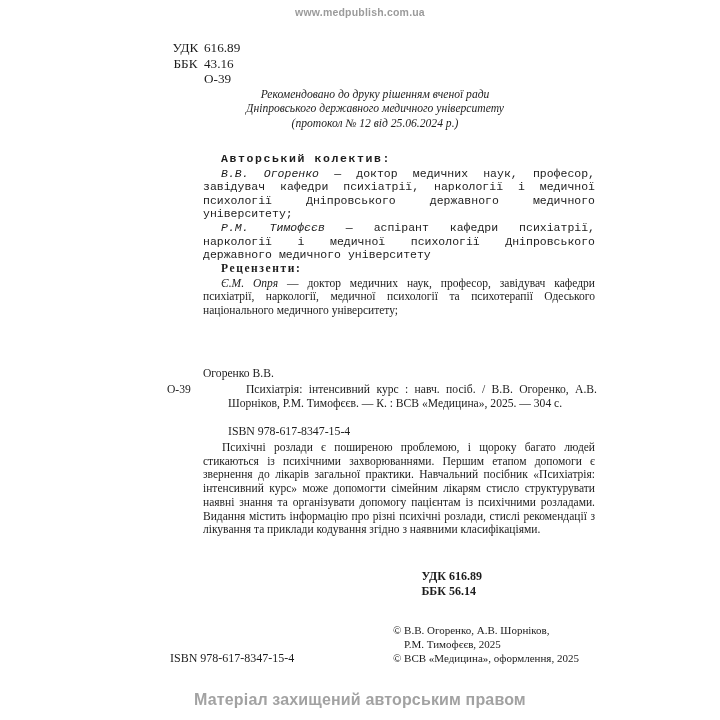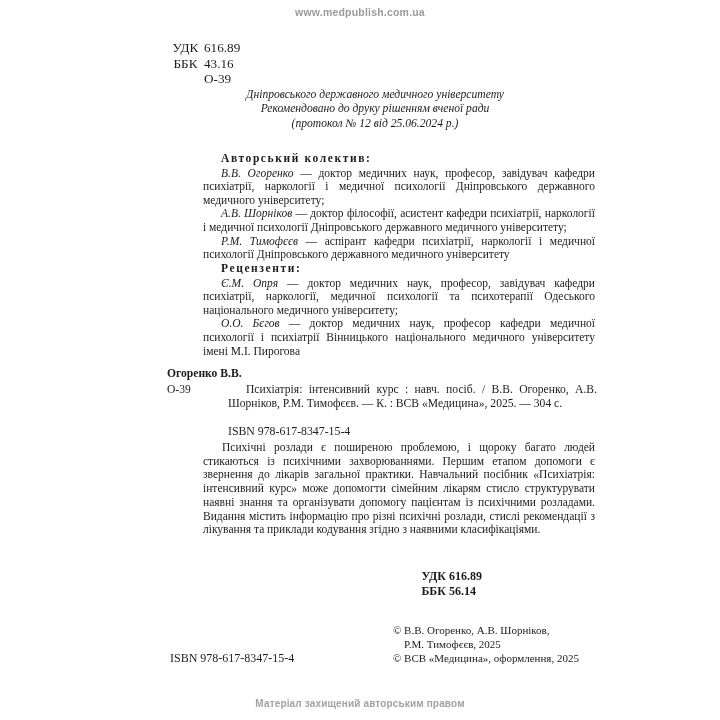--- a/index.html
+++ b/index.html
@@ -30,21 +30,21 @@
     letter-spacing: 0.2px;
     color: #9b9b9b;
   }
   .watermark-bottom {
     position: absolute;
     bottom: 11px;
     left: 0;
     width: 720px;
     text-align: center;
     font-family: "Liberation Sans", "DejaVu Sans", sans-serif;
-    font-size: 10px;
+    font-size: 16px;
     font-weight: 700;
     letter-spacing: 0.15px;
     color: #a2a2a2;
   }
 
   
   .page {
     position: absolute;
     top: 0;
     left: 0;
@@ -100,34 +100,35 @@
 
   .section-head {
     font-weight: 700;
     letter-spacing: 1.6px;
     text-indent: 18px;
     margin: 0 0 1px 0;
     font-size: 11.5px;
   }
   .person { font-style: italic; }
 
-  .authors { top: 152px; }
+  .authors { top: 152px; font-family: Liberation Mono, monospace; }
   .reviewers { top: 262px; }
 
   
   .biblio {
     position: absolute;
     left: 167px;
     top: 367px;
     width: 430px;
     font-size: 11.6px;
     line-height: 14.6px;
   }
   .biblio-author {
-    font-weight: 700;
+    font-weight: 400;
+    margin-left: 36px;
     display: block;
   }
   .biblio-body {
     position: relative;
     margin-top: 1px;
   }
   .biblio-code {
     position: absolute;
     left: 0;
     top: 0;
@@ -196,36 +197,34 @@
 
   <div class="watermark-top">www.medpublish.com.ua</div>
 
   <div class="udk-block">
     <span class="udk-row"><span class="udk-key">УДК</span><span>616.89</span></span>
     <span class="udk-row"><span class="udk-key">ББК</span><span>43.16</span></span>
     <span class="udk-row"><span class="udk-key"></span><span>О-39</span></span>
   </div>
 
   <div class="recommend">
+    <div>Рекомендовано до друку рішенням вченої ради</div>
     <div>Дніпровського державного медичного університету</div>
-    <div>Рекомендовано до друку рішенням вченої ради</div>
     <div>(протокол № 12 від 25.06.2024 р.)</div>
   </div>
 
   <div class="col authors">
     <div class="section-head">Авторський колектив:</div>
     <p><span class="person">В.В. Огоренко</span><span> — доктор медичних наук, професор, завідувач кафедри психіатрії, наркології і медичної психології Дніпровського державного медичного університету;</span></p>
-    <p><span class="person">А.В. Шорніков</span><span> — доктор філософії, асистент кафедри психіатрії, наркології і медичної психології Дніпровського державного медичного університету;</span></p>
     <p><span class="person">Р.М. Тимофєєв</span><span> — аспірант кафедри психіатрії, наркології і медичної психології Дніпровського державного медичного університету</span></p>
   </div>
 
   <div class="col reviewers">
     <div class="section-head">Рецензенти:</div>
     <p><span class="person">Є.М. Опря</span><span> — доктор медичних наук, професор, завідувач кафедри психіатрії, наркології, медичної психології та психотерапії Одеського національного медичного університету;</span></p>
-    <p><span class="person">О.О. Бєгов</span><span> — доктор медичних наук, професор кафедри медичної психології і психіатрії Вінницького національного медичного університету імені М.І. Пирогова</span></p>
   </div>
 
   <div class="biblio">
     <span class="biblio-author">Огоренко В.В.</span>
     <div class="biblio-body">
       <span class="biblio-code">О-39</span>
       <div class="biblio-desc">Психіатрія: інтенсивний курс : навч. посіб. / В.В. Огоренко, А.В. Шорніков, Р.М. Тимофєєв. — К. : ВСВ «Медицина», 2025. — 304 с.</div>
     </div>
   </div>
 

